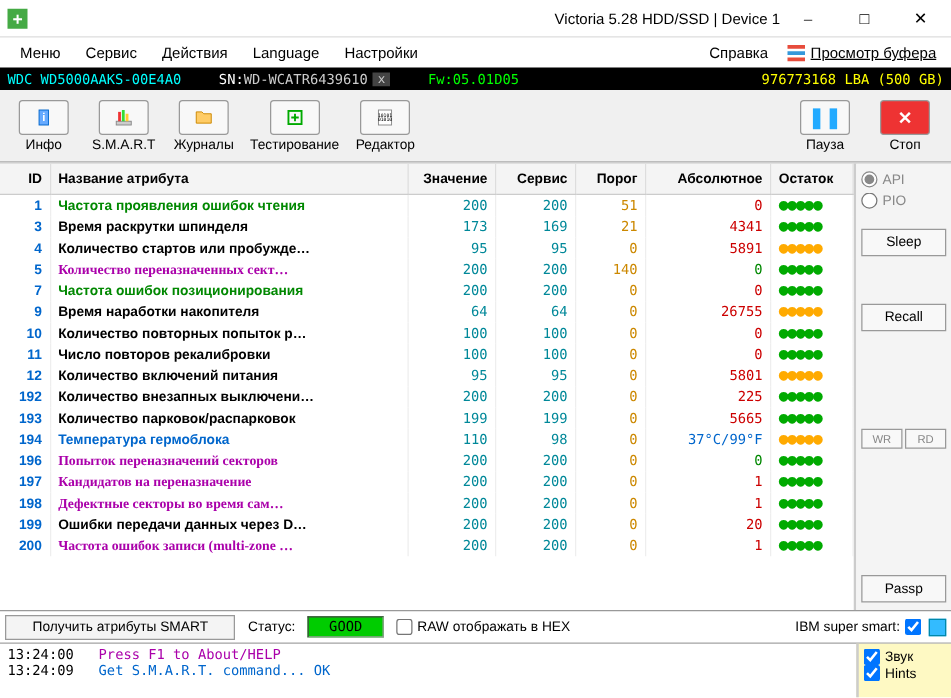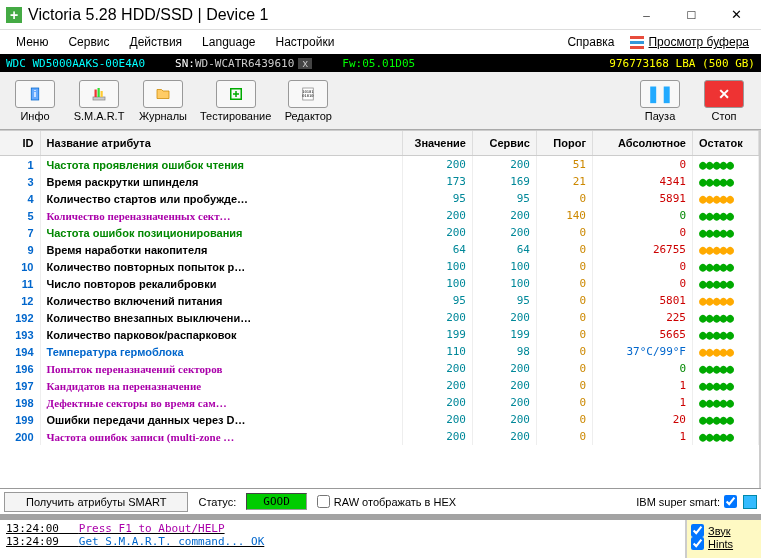--- a/index.html
+++ b/index.html
@@ -1,19 +1,19 @@
 <!DOCTYPE html>
 <html><head>
 <meta charset="utf-8">
 <style>
 * { box-sizing: border-box; margin: 0; padding: 0; }
 body { font-family: "Segoe UI", Tahoma, sans-serif; font-size: 12px; background: #fff; color: #000; width: 761px; height: 558px; overflow: hidden; display: flex; flex-direction: column; }
 .titlebar { height: 30px; background: #fff; display: flex; align-items: center; padding: 0 2px; border-bottom: 1px solid #ddd; }
 .titlebar .icon { width: 16px; height: 16px; background: #4a4; margin: 0 6px 0 4px; display: flex; align-items: center; justify-content: center; color: #fff; font-weight: bold; font-size: 14px; line-height: 1; }
-.titlebar .title { flex: 1; font-size: 16px; }
+.titlebar .title { flex: 1; font-size: 12px; text-align: right; }
 .winbtn { width: 45px; height: 28px; display: flex; align-items: center; justify-content: center; font-size: 13px; font-family: "Segoe UI Symbol"; }
 .menubar { height: 24px; display: flex; align-items: center; padding: 0 6px; font-size: 12px; gap: 0; }
 .menubar .mitem { padding: 3px 10px; }
 .menubar .spacer { flex: 1; }
 .viewbuf { display: flex; align-items: center; padding: 3px 6px; text-decoration: underline; }
 .viewbuf-icon { width: 14px; height: 12px; margin-right: 4px; position: relative; }
 .viewbuf-icon::before, .viewbuf-icon::after { content: ''; position: absolute; height: 3px; width: 100%; left: 0; }
 .viewbuf-icon::before { top: 0; background: #e74c3c; }
 .viewbuf-icon::after { top: 5px; background: #3498db; }
 .viewbuf-icon span { position: absolute; top: 10px; left: 0; width: 100%; height: 3px; background: #e74c3c; }
@@ -55,21 +55,21 @@
 .radio-row { display: flex; align-items: center; gap: 4px; color: #888; }
 .radio-row input { accent-color: #888; }
 .sbtn { border: 1px solid #999; background: #f8f8f8; padding: 4px 2px; text-align: center; font-size: 11px; }
 .sbtnrow { display: flex; gap: 2px; }
 .sbtnrow .sbtn { flex: 1; padding: 2px 1px; font-size: 9px; color: #888; }
 .statusbar { height: 26px; background: #fff; border-top: 1px solid #999; display: flex; align-items: center; padding: 0 4px; font-size: 11px; gap: 10px; }
 .statusbar .btn { border: 1px solid #999; padding: 3px 21px; background: #f4f4f4; }
 .statusbar .good { background: #0c0; color: #000; padding: 1px 16px; border: 1px inset #999; font-family: Consolas, monospace; }
 .statusbar .end { margin-left: auto; display: flex; align-items: center; gap: 6px; }
 .bluelight { width: 14px; height: 14px; background: #3bf; border: 1px solid #08a; }
-.log { height: 44px; border-top: 6px solid #a3a3a3; display: flex; text-decoration: underline; }
+.log { height: 44px; border-top: 1px solid #a3a3a3; display: flex; }
 .logtext { flex: 1; padding: 2px 6px; font-family: Consolas, monospace; font-size: 11px; overflow: hidden; }
 .logline { white-space: nowrap; }
 .logtime { color: #000; }
 .logmsg1 { color: #a0a; }
 .logmsg2 { color: #06c; }
 .logside { width: 76px; border-left: 2px solid #ccc; background: #fef9c3; padding: 4px; font-size: 11px; }
 .cb-row { display: flex; align-items: center; gap: 4px; }
 svg.ico { width: 22px; height: 18px; }
 .tscroll { flex: 1; overflow-y: auto; overflow-x: hidden; }
 input[type=checkbox] { width: 13px; height: 13px; }
@@ -357,20 +357,41 @@
               <td class="num val-teal">200</td>
               <td class="num val-teal">200</td>
               <td class="num val-orange">0</td>
               <td class="num val-red">1</td>
               <td class="dots dot-green">●●●●●</td>
             </tr>
           </tbody>
       </table>
     </div>
   </div>
+  <div class="sidepanel">
+    <label class="radio-row">
+        <input type="radio" name="mode" checked="" style="">
+        <span>API</span>
+      </label>
+    <label class="radio-row">
+        <input type="radio" name="mode" style="">
+        <span>PIO</span>
+      </label>
+    <div style="height:8px"></div>
+    <div class="sbtn">Sleep</div>
+    <div style="height:30px"></div>
+    <div class="sbtn">Recall</div>
+    <div style="height:70px"></div>
+    <div class="sbtnrow">
+      <div class="sbtn">WR</div>
+      <div class="sbtn">RD</div>
+    </div>
+    <div style="flex:1"></div>
+    <div class="sbtn">Passp</div>
+  </div>
 </div>
 
 <div class="statusbar">
   <div class="btn">Получить атрибуты SMART</div>
   <span>Статус:</span>
   <span class="good">GOOD</span>
   <label class="cb-row">
       <input type="checkbox" style=""> 
       <span>RAW отображать в HEX</span>
     </label>

